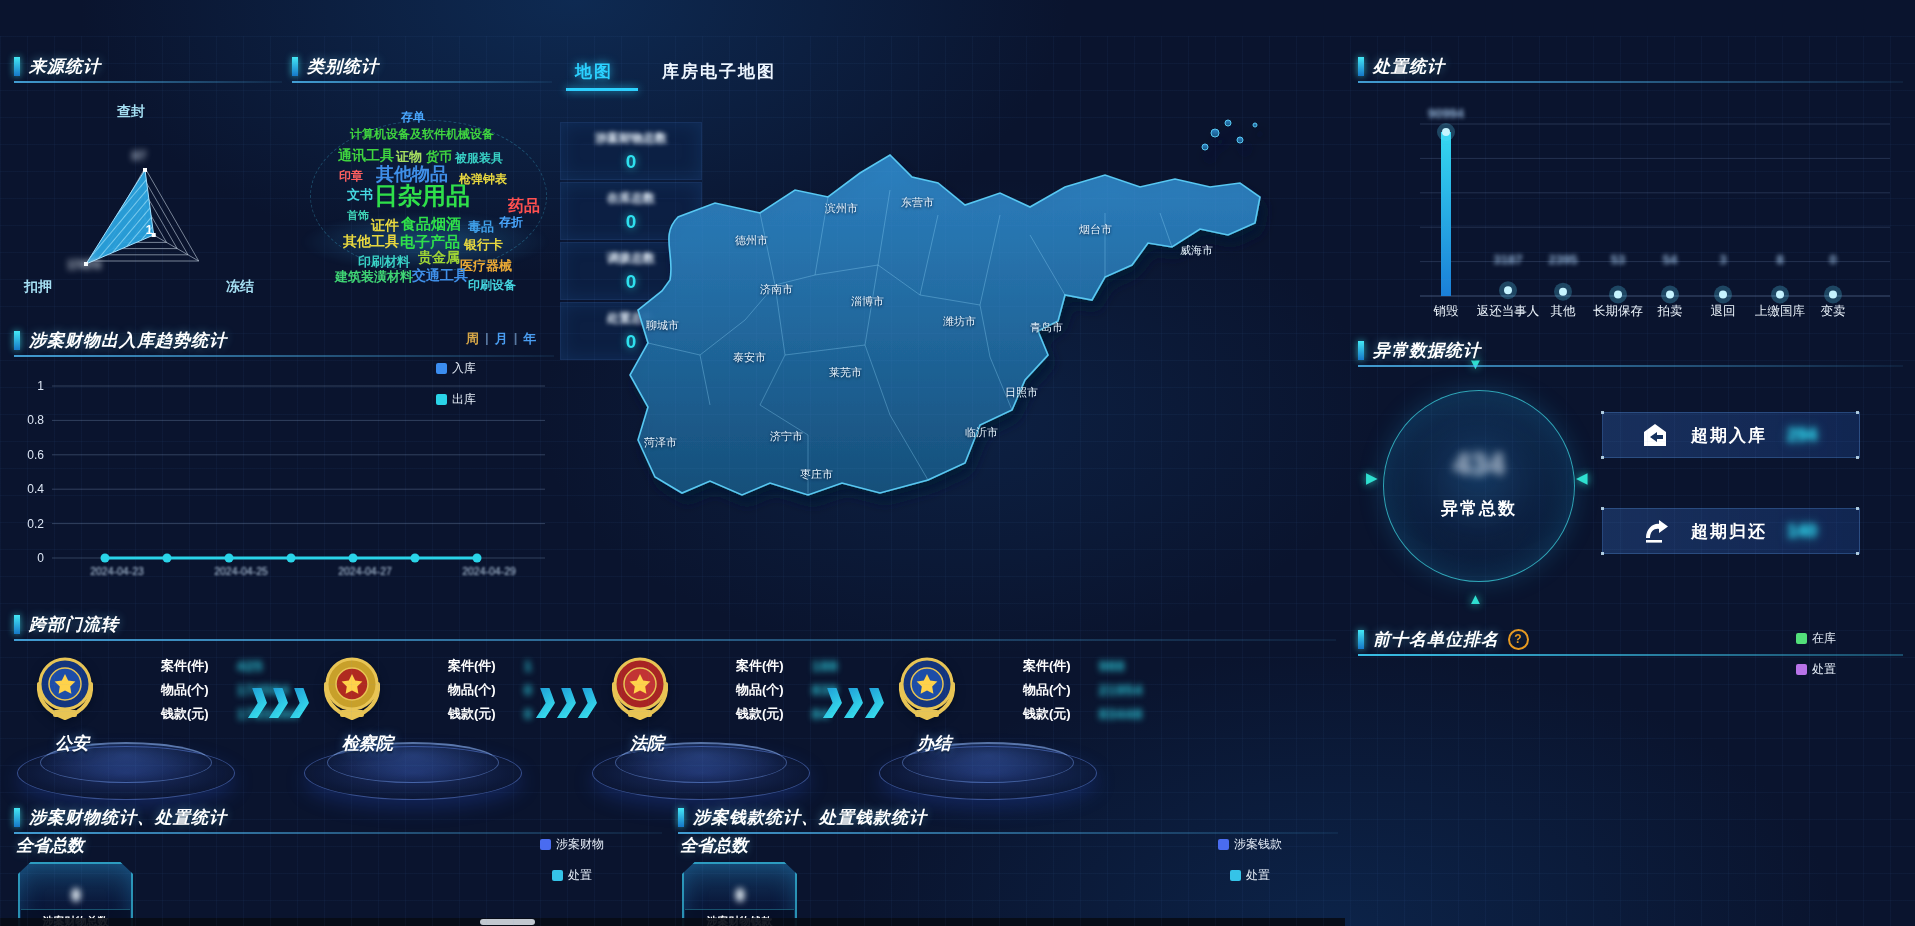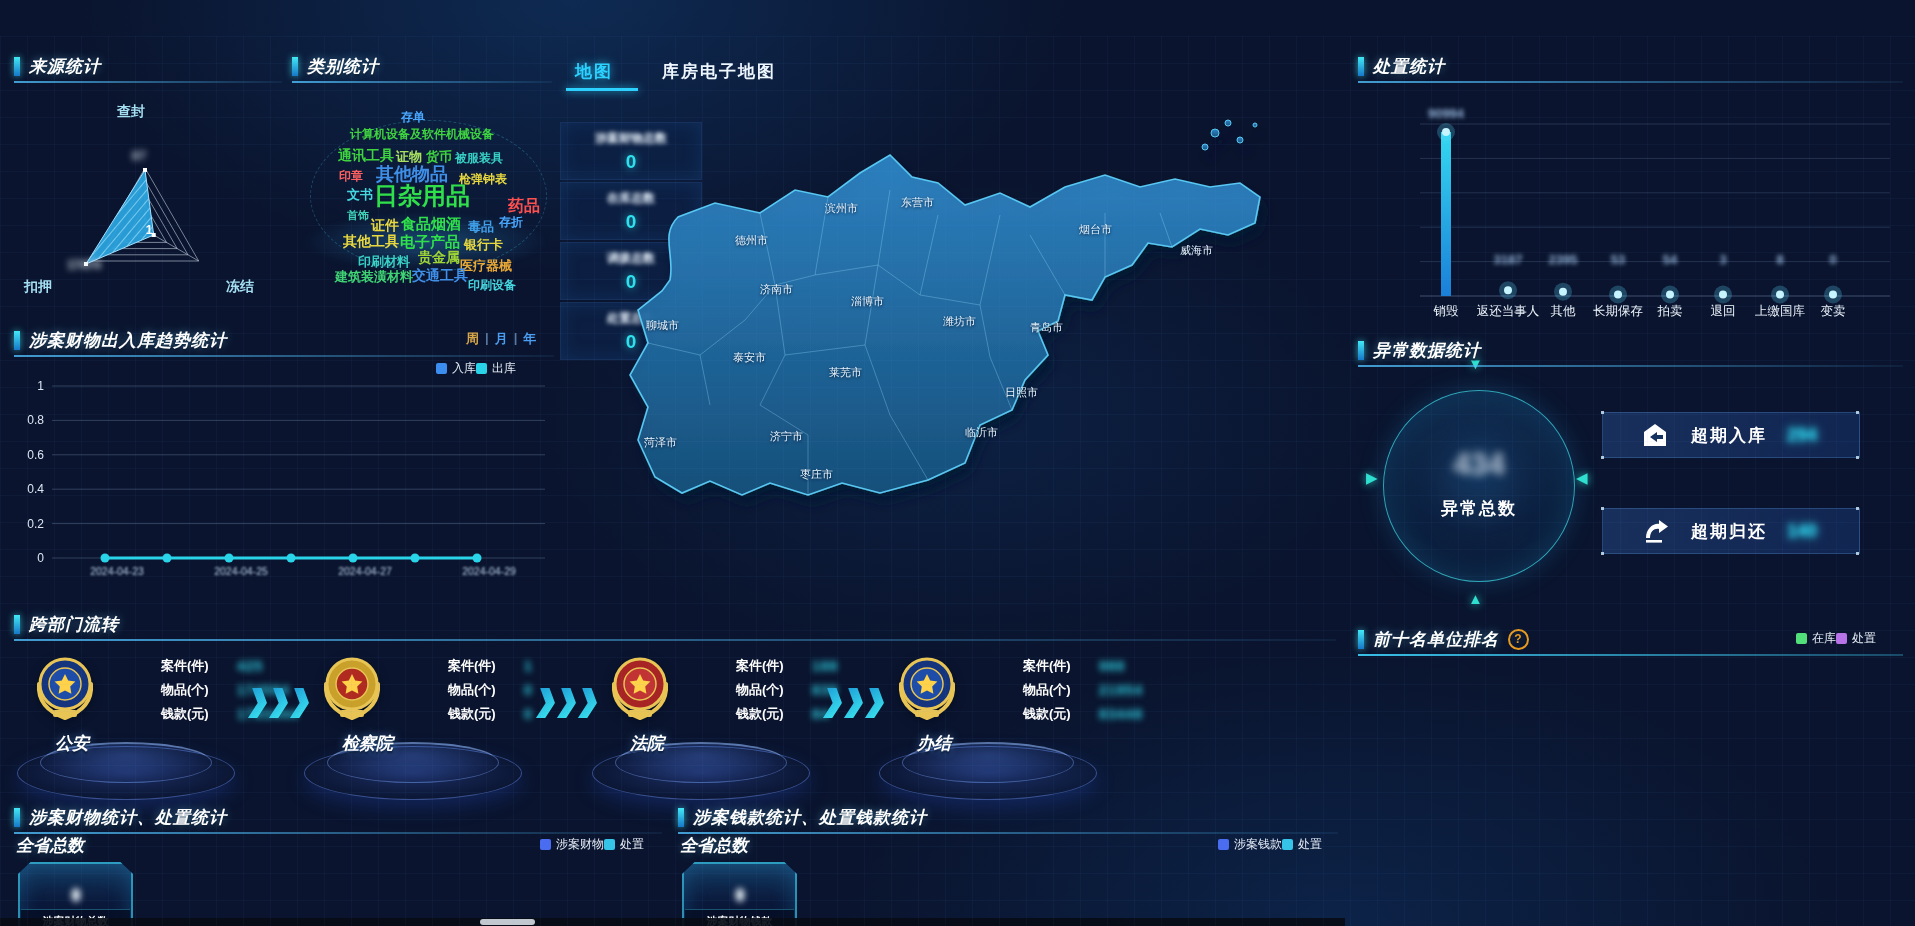--- a/index.html
+++ b/index.html
@@ -65,21 +65,21 @@
   .ab-tri{position:absolute;color:#2fe0d0;font-size:15px;text-shadow:0 0 8px rgba(47,224,208,.9);}
   .ab-row{position:absolute;left:1602px;width:256px;height:44px;display:flex;align-items:center;cursor:pointer;
     background:linear-gradient(90deg,rgba(36,70,130,.55),rgba(18,40,86,.88));
     border:1px solid rgba(90,150,220,.3);}
   .ab-row::before{content:"";position:absolute;left:-2px;top:-2px;width:3px;height:3px;background:rgba(210,240,255,.8);
     box-shadow:255px 0 0 rgba(210,240,255,.8),0 45px 0 rgba(210,240,255,.8),255px 45px 0 rgba(210,240,255,.8);}
   .ab-ic{margin-left:38px;width:28px;height:28px;flex:0 0 28px;}
   .ab-lb{margin-left:22px;font-size:17px;font-weight:bold;letter-spacing:2px;}
   .ab-vl{margin-left:20px;font-size:18px;font-weight:bold;color:#2fd8f0;text-shadow:0 0 8px rgba(47,216,240,.8);}
   
-  .legend{position:absolute;display:flex;align-items:center;z-index:4;}
+  .legend{position:absolute;display:flex;gap:14px;align-items:center;z-index:4;flex-direction:column;}
   .lg-item{display:flex;align-items:center;gap:5px;cursor:pointer;}
   .lg-sq{display:inline-block;width:11px;height:11px;border-radius:2px;}
   .lg-item b{font-size:12px;font-weight:normal;color:#e6eef8;}
   
   #periods{position:absolute;left:466px;top:330px;font-size:13px;font-weight:bold;z-index:4;display:flex;gap:6px;}
   .period{color:#4a9df0;cursor:pointer;}
   .period.active{color:#d8a848;}
   .p-sep{color:#5878a0;}
   
   .flow-group{position:absolute;top:650px;width:290px;height:158px;}

